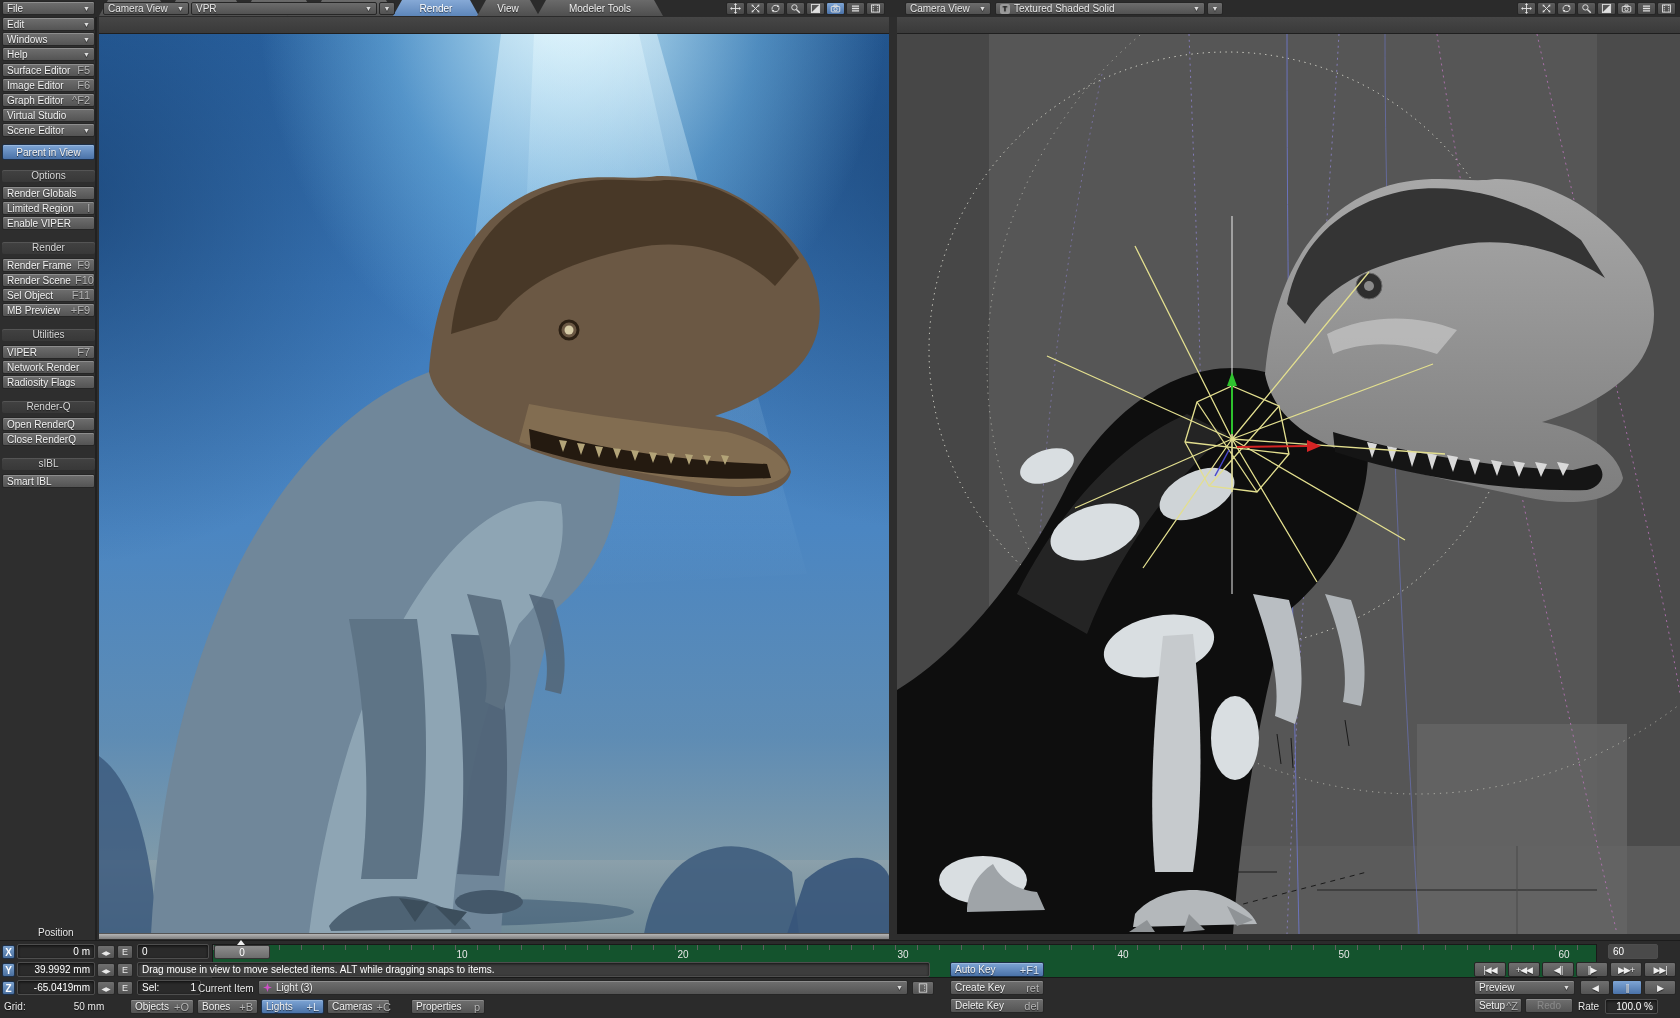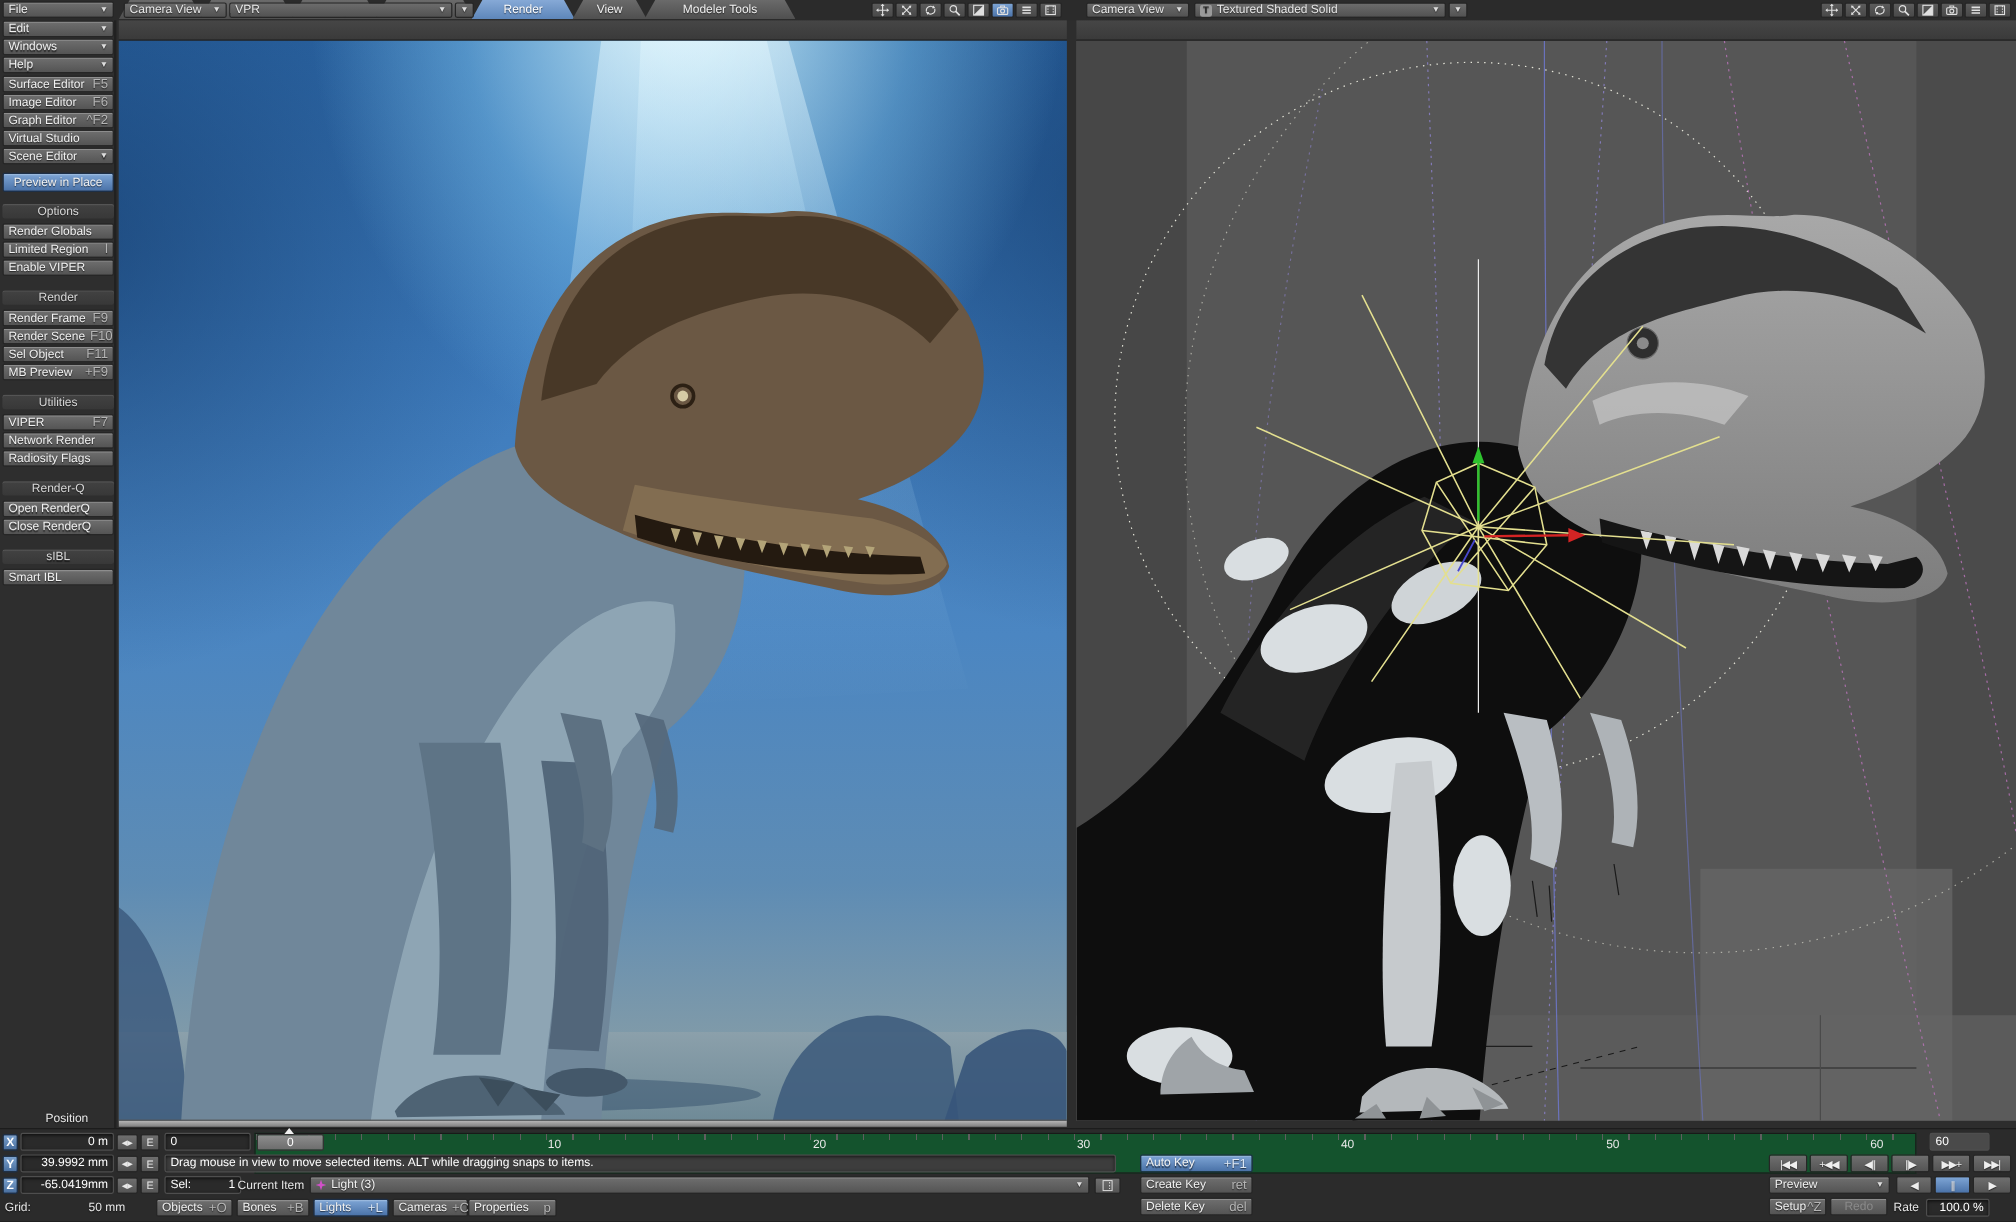--- a/index.html
+++ b/index.html
@@ -10,21 +10,21 @@
   
   .btn{position:absolute;height:14px;background:linear-gradient(#6f6f6f,#545454);
        border:1px solid #262626;border-radius:2px;box-shadow:inset 0 1px 0 rgba(255,255,255,.22);
        display:flex;align-items:center;padding:0 4px;box-sizing:border-box;
        color:#f2f2f2;text-shadow:0 1px 1px rgba(0,0,0,.65);white-space:nowrap}
   .btn .sc{margin-left:auto;color:#b5b5b5;font-size:11px;padding-left:4px}
   .btn .dd{margin-left:auto;font-size:7px;color:#ddd}
   .btn.blue{background:linear-gradient(#7ea5d5,#4a72a8);border-color:#1d2f47}
   .btn.center{justify-content:center}
   .btn.dim{color:#8a8a8a;text-shadow:none}
-  .hdr{position:absolute;left:2px;width:93px;height:12px;display:flex;align-items:center;justify-content:center;
+  .hdr{position:absolute;left:2px;width:93px;height:12px;display:flex;justify-content:center;
        color:#d8d8d8;background:linear-gradient(#424242,#383838);border-radius:2px;
        box-shadow:inset 0 1px 0 rgba(255,255,255,.1);text-shadow:0 1px 1px rgba(0,0,0,.6)}
   .sbtn{left:2px;width:93px}
   
   .tab{position:absolute;top:0;height:16px;display:flex;align-items:center;justify-content:center;
        background:linear-gradient(#6a6a6a,#4f4f4f);color:#f0f0f0;text-shadow:0 1px 1px rgba(0,0,0,.6);
        clip-path:polygon(9px 0,calc(100% - 9px) 0,100% 100%,0 100%);padding:0 10px;box-sizing:border-box}
   .tab.active{background:linear-gradient(#86a9d6,#5d86ba);color:#fff}
   
   .vph{position:absolute;top:17px;height:17px;background:linear-gradient(#464646,#3a3a3a);
@@ -191,21 +191,21 @@
     </div>
   <div class="btn sbtn" style="top:108px">
       <span>Virtual Studio</span>
     </div>
   <div class="btn sbtn" style="top:123px">
       <span>Scene Editor</span>
       <span class="dd">▼</span>
     </div>
 
   <div class="btn sbtn blue center" style="top:144px;height:16px">
-      <span>Preview in Place</span>
+      <span>Parent in View</span>
     </div>
 
   <div class="hdr" style="top:170px">
       <span>Options</span>
     </div>
   <div class="btn sbtn" style="top:186px">
       <span>Render Globals</span>
     </div>
   <div class="btn sbtn" style="top:201px">
       <span>Limited Region</span>
@@ -566,21 +566,21 @@
       <span class="sc">+B</span>
     </div>
   <div class="btn blue" style="left:261px;top:999px;width:63px;height:15px">
       <span>Lights</span>
       <span class="sc" style="color:#dde8f5">+L</span>
     </div>
   <div class="btn" style="left:327px;top:999px;width:63px;height:15px">
       <span>Cameras</span>
       <span class="sc">+C</span>
     </div>
-  <div class="btn" style="left:390px;top:999px;width:74px;height:15px">
+  <div class="btn" style="left:411px;top:999px;width:74px;height:15px">
       <span>Properties</span>
       <span class="sc">p</span>
     </div>
 
   <div class="btn blue" style="left:950px;top:962px;width:94px;height:15px">
       <span>Auto Key</span>
       <span class="sc" style="color:#dde8f5">+F1</span>
     </div>
   <div class="btn" style="left:950px;top:980px;width:94px;height:15px">
       <span>Create Key</span>

